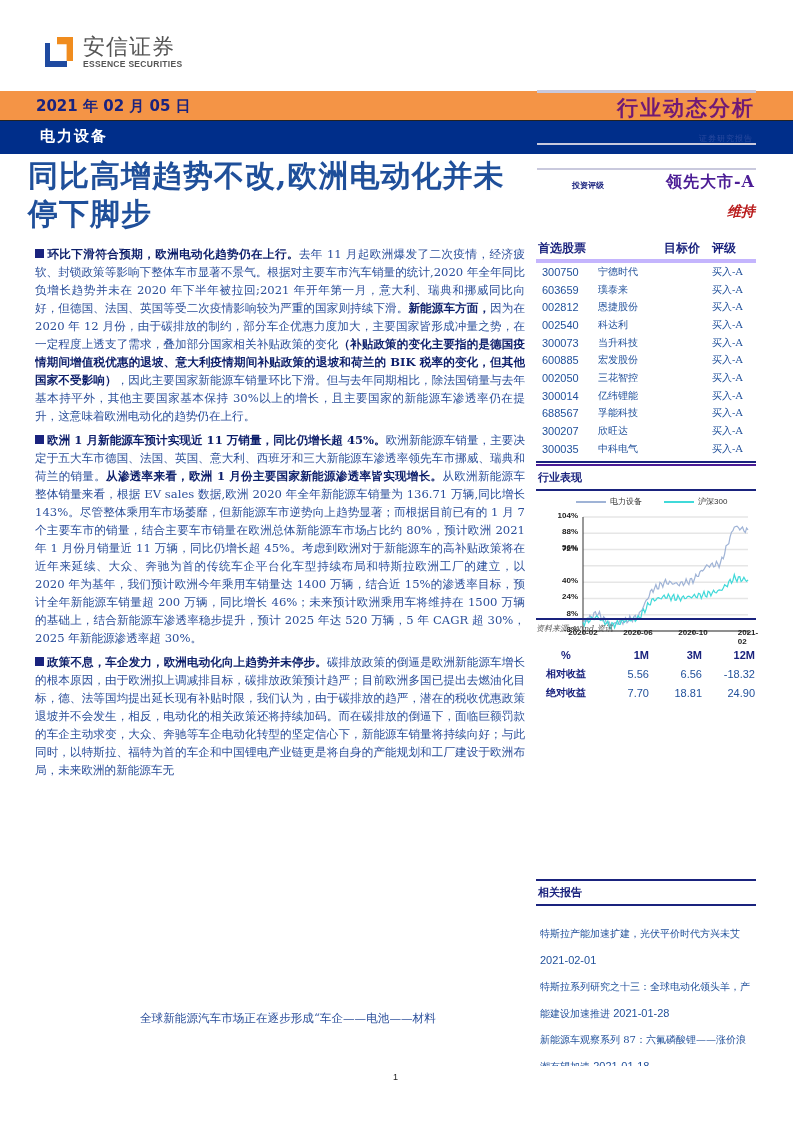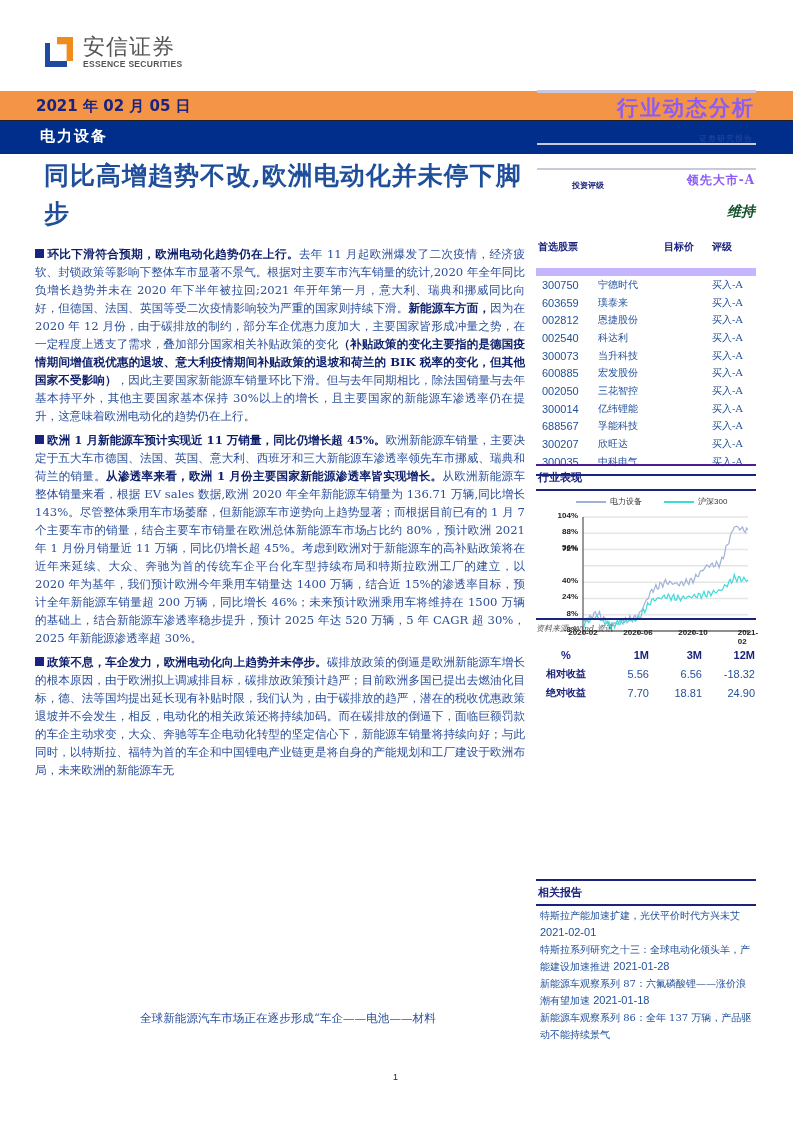--- a/index.html
+++ b/index.html
@@ -10,36 +10,36 @@
   .logo-mark { position: relative; width: 28px; height: 30px; margin-right: 10px; }
   .logo-mark .blue { position: absolute; left: 0; top: 6px; width: 22px; height: 24px; background: #1f4aa0; }
   .logo-mark .blue-inner { position: absolute; left: 5px; top: 6px; width: 17px; height: 18px; background: #fff; }
   .logo-mark .orange { position: absolute; left: 12px; top: 0; width: 16px; height: 24px; background: #f08c1e; clip-path: polygon(0 0, 100% 0, 100% 100%, 60% 100%, 60% 30%, 0 30%); }
   .logo-text { display: flex; flex-direction: column; }
   .logo-cn { font-family: "DejaVu Sans", sans-serif; font-size: 22px; color: #555; letter-spacing: 1px; line-height: 24px; }
   .logo-en { font-family: "Liberation Sans", sans-serif; font-size: 8.5px; color: #555; letter-spacing: 0.3px; font-weight: bold; }
 
   .orange-bar { position: absolute; left: 0; top: 91px; width: 793px; height: 30px; background: #f49446; border-bottom: 1px solid #222; }
   .date { position: absolute; left: 36px; top: 97px; font-family: "DejaVu Sans", sans-serif; font-size: 15px; font-weight: bold; color: #1a237e; }
-  .report-type { position: absolute; right: 38px; top: 94px; font-family: "DejaVu Serif", serif; font-size: 21px; font-weight: bold; color: #8b5cf6; letter-spacing: 2px; }
+  .report-type { position: absolute; right: 38px; top: 94px; font-family: "DejaVu Serif", serif; font-size: 21px; font-weight: bold; color: #701a75; letter-spacing: 2px; }
   .blue-bar { position: absolute; left: 0; top: 121px; width: 793px; height: 33px; background: #002e8a; }
   .sector { position: absolute; left: 40px; top: 127px; font-size: 15px; font-weight: bold; color: #fff; letter-spacing: 2px; }
   .research-label { position: absolute; right: 40px; top: 133px; font-size: 8px; color: #2a4a9f; letter-spacing: 1px; }
   .rule-top { position: absolute; left: 537px; top: 90px; width: 219px; height: 3px; background: #c9c9dd; }
   .rule-mid { position: absolute; left: 537px; top: 143px; width: 219px; height: 2px; background: #c9c9dd; }
   .rule-rating { position: absolute; left: 537px; top: 168px; width: 219px; height: 2px; background: #c9c9dd; }
 
-  .main-title { position: absolute; left: 44px; top: 157px; width: 500px; font-size: 25px; font-weight: bold; color: #1f4f9a; line-height: 38px; letter-spacing: 1px; }
+  .main-title { position: absolute; left: 28px; top: 157px; width: 500px; font-size: 30px; font-weight: bold; color: #1f4f9a; line-height: 38px; letter-spacing: 1px; }
 
   .rating-label { position: absolute; left: 572px; top: 180px; font-size: 8px; font-weight: bold; color: #1a237e; }
-  .rating-value { position: absolute; right: 38px; top: 172px; font-size: 12px; font-weight: bold; color: #8b5cf6; letter-spacing: 1px; }
-  .rating-status { position: absolute; right: 38px; top: 203px; font-size: 14px; font-weight: bold; font-style: italic; color: #14532d; }
+  .rating-value { position: absolute; right: 38px; top: 172px; font-size: 16px; font-weight: bold; color: #4c1d95; letter-spacing: 1px; }
+  .rating-status { position: absolute; right: 38px; top: 203px; font-size: 14px; font-weight: bold; font-style: italic; color: #b91c1c; }
 
   .stock-table { position: absolute; left: 536px; top: 240px; width: 220px; font-family: "Liberation Sans", sans-serif; }
-  .stock-head { display: flex; font-size: 10px; font-weight: bold; color: #1a237e; padding-bottom: 14px; border-bottom: 8px solid #c4b5fd; font-family: "DejaVu Serif", serif; }
+  .stock-head { display: flex; font-size: 12px; font-weight: bold; color: #1a237e; padding-bottom: 2px; border-bottom: 4px solid #c4b5fd; font-family: "DejaVu Serif", serif; }
   .stock-head .c1 { width: 128px; padding-left: 2px; }
   .stock-head .c2 { width: 48px; }
   .stock-row { display: flex; font-size: 11px; height: 17.7px; align-items: center; color: #1f4f9a; }
   .stock-row .code { width: 58px; padding-left: 6px; font-family: "Liberation Sans", sans-serif; }
   .stock-row .name { width: 118px; font-family: "DejaVu Serif", serif; font-size: 10px; padding-left: 4px; }
   .stock-row .rate { font-size: 10px; font-family: "DejaVu Serif", serif; }
   .stock-foot { border-top: 2px solid #1a237e; margin-top: 3px; }
 
   .perf { position: absolute; left: 536px; top: 464px; width: 220px; }
   .perf-title { font-size: 11px; font-weight: bold; color: #1a237e; padding: 4px 2px; border-top: 2px solid #4c1d95; border-bottom: 2px solid #1a237e; }
@@ -52,21 +52,21 @@
   .source { position: absolute; left: 536px; top: 618px; width: 220px; font-size: 8px; font-style: italic; color: #555; border-top: 2px solid #1a237e; padding-top: 3px; }
 
   .ret-table { position: absolute; left: 536px; top: 645px; width: 220px; font-family: "Liberation Sans", sans-serif; }
   .ret-row { display: flex; height: 19px; align-items: center; font-size: 11px; color: #1f4f9a; }
   .ret-row .lbl { width: 60px; font-family: "DejaVu Serif", serif; font-weight: bold; font-size: 10px; color: #1a237e; text-align: center; }
   .ret-row .v { width: 53px; text-align: right; }
   .ret-row.head .lbl, .ret-row.head .v { font-weight: bold; color: #1a237e; font-family: "Liberation Sans", sans-serif; font-size: 11px; }
 
   .related { position: absolute; left: 536px; top: 879px; width: 220px; }
   .related-title { font-size: 11px; font-weight: bold; color: #1a237e; padding: 4px 2px; border-top: 2px solid #1a237e; border-bottom: 2px solid #1a237e; }
-  .related-list { font-size: 10px; color: #1f4f9a; line-height: 17px; padding: 1px 4px; height: 160px; overflow: hidden; }
+  .related-list { font-size: 10px; color: #1f4f9a; line-height: 26px; padding: 15px 4px; height: 160px; overflow: hidden; }
   .related-list .date-part { font-family: "Liberation Sans", sans-serif; font-size: 11px; }
 
   .body-text { position: absolute; left: 35px; top: 245px; width: 490px; font-size: 11.6px; line-height: 18px; color: #2b4f9b; text-align: justify; }
   .para { margin-bottom: 6px; }
   .para b { color: #0d1f6b; }
   .bullet { display: inline-block; width: 9px; height: 9px; background: #1a237e; margin-right: 3px; vertical-align: 0px; }
   .body-clip { height: 773px; overflow: hidden; }
   .continuation { position: absolute; left: 140px; top: 1011px; font-size: 11.6px; color: #2b4f9b; }
   .page-num { position: absolute; left: 393px; top: 1072px; font-family: "Liberation Sans", sans-serif; font-size: 9px; color: #222; }
 </style>

